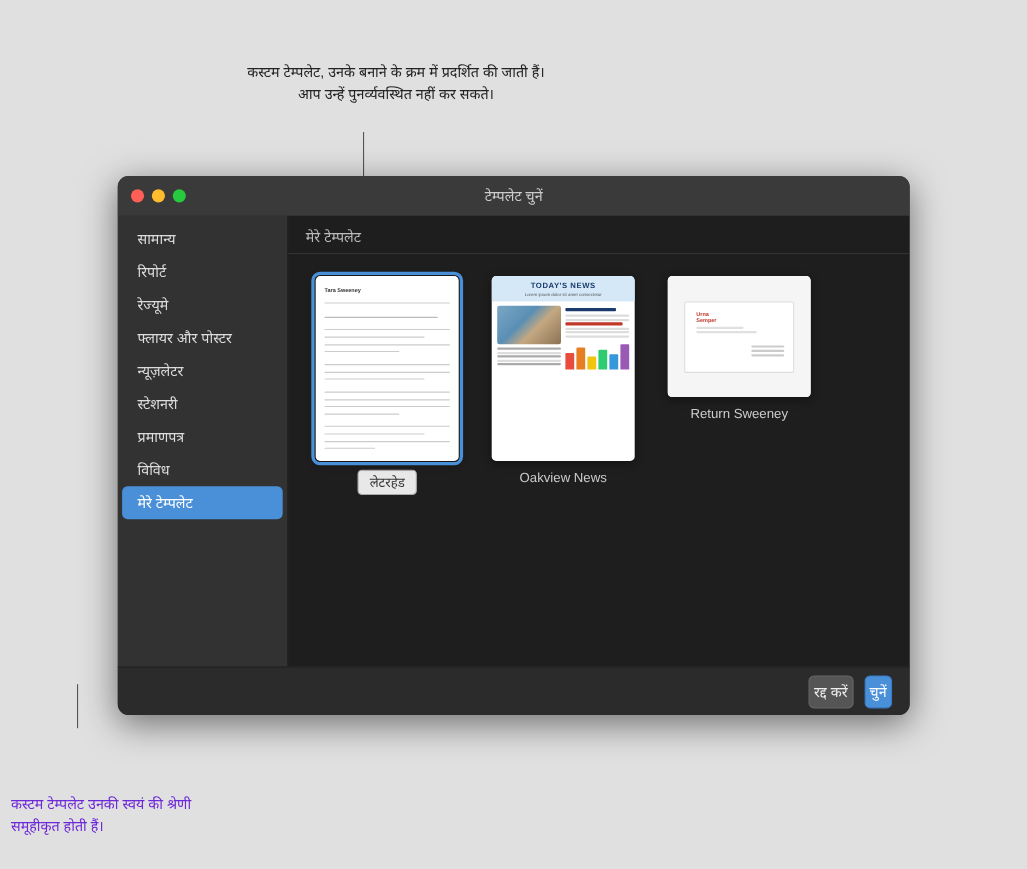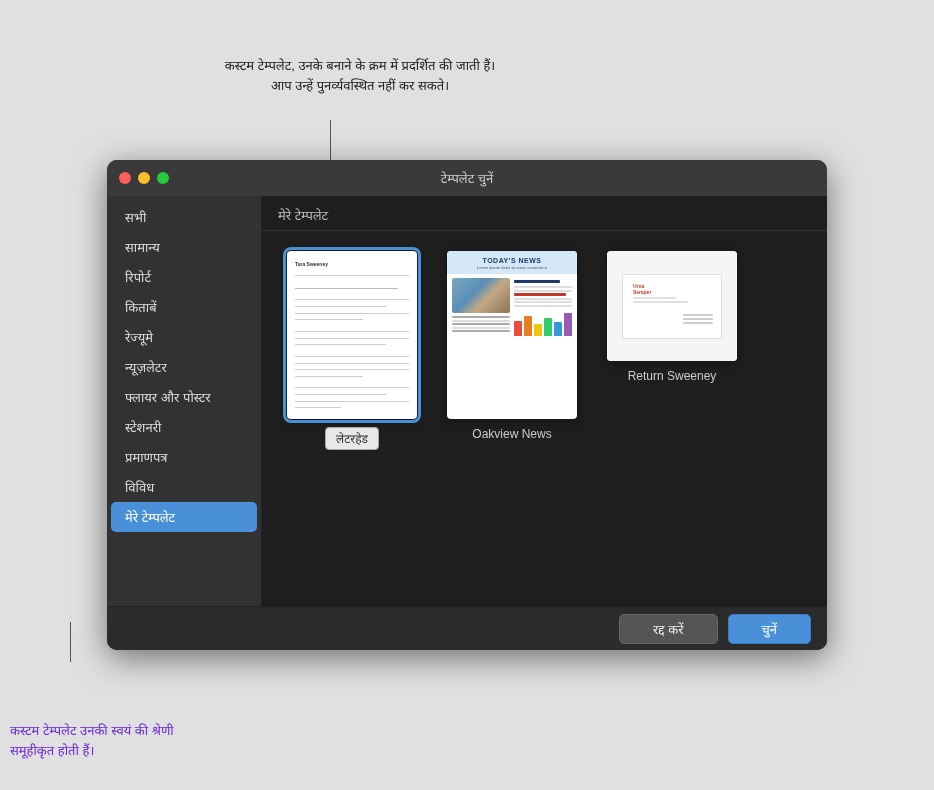--- a/index.html
+++ b/index.html
@@ -341,21 +341,21 @@
       background: #2b2b2b;
       border-top: 1px solid #222;
       display: flex;
       align-items: center;
       justify-content: flex-end;
       padding: 0 16px;
       gap: 10px;
       flex-shrink: 0;
     }
     .btn {
-      padding: 5px 33px;
+      padding: 5px 4px;
       border-radius: 5px;
       font-size: 13px;
       cursor: pointer;
       border: 1px solid #666;
       background: #555;
       color: #eee;
     }
     .btn-primary {
       background: #4a90d9;
       border-color: #3a7bc8;
@@ -378,27 +378,25 @@
       <div class="traffic-light tl-red"></div>
       <div class="traffic-light tl-yellow"></div>
       <div class="traffic-light tl-green"></div>
     </div>
     <span class="titlebar-title">टेम्पलेट चुनें</span>
   </div>
 
   <div class="window-body">
 
     <div class="sidebar">
-    <div class="sidebar-item">सभी</div>
         <div class="sidebar-item">सामान्य</div>
         <div class="sidebar-item">रिपोर्ट</div>
-        <div class="sidebar-item">किताबें</div>
         <div class="sidebar-item">रेज्यूमे</div>
+        <div class="sidebar-item">फ्लायर और पोस्टर</div>
         <div class="sidebar-item">न्यूज़लेटर</div>
-        <div class="sidebar-item">फ्लायर और पोस्टर</div>
         <div class="sidebar-item">स्टेशनरी</div>
         <div class="sidebar-item">प्रमाणपत्र</div>
         <div class="sidebar-item">विविध</div>
         <div class="sidebar-item active">मेरे टेम्पलेट</div>
       </div>
 
     <div class="main-content">
       <div class="section-header">मेरे टेम्पलेट</div>
 
       <div class="templates-grid">

